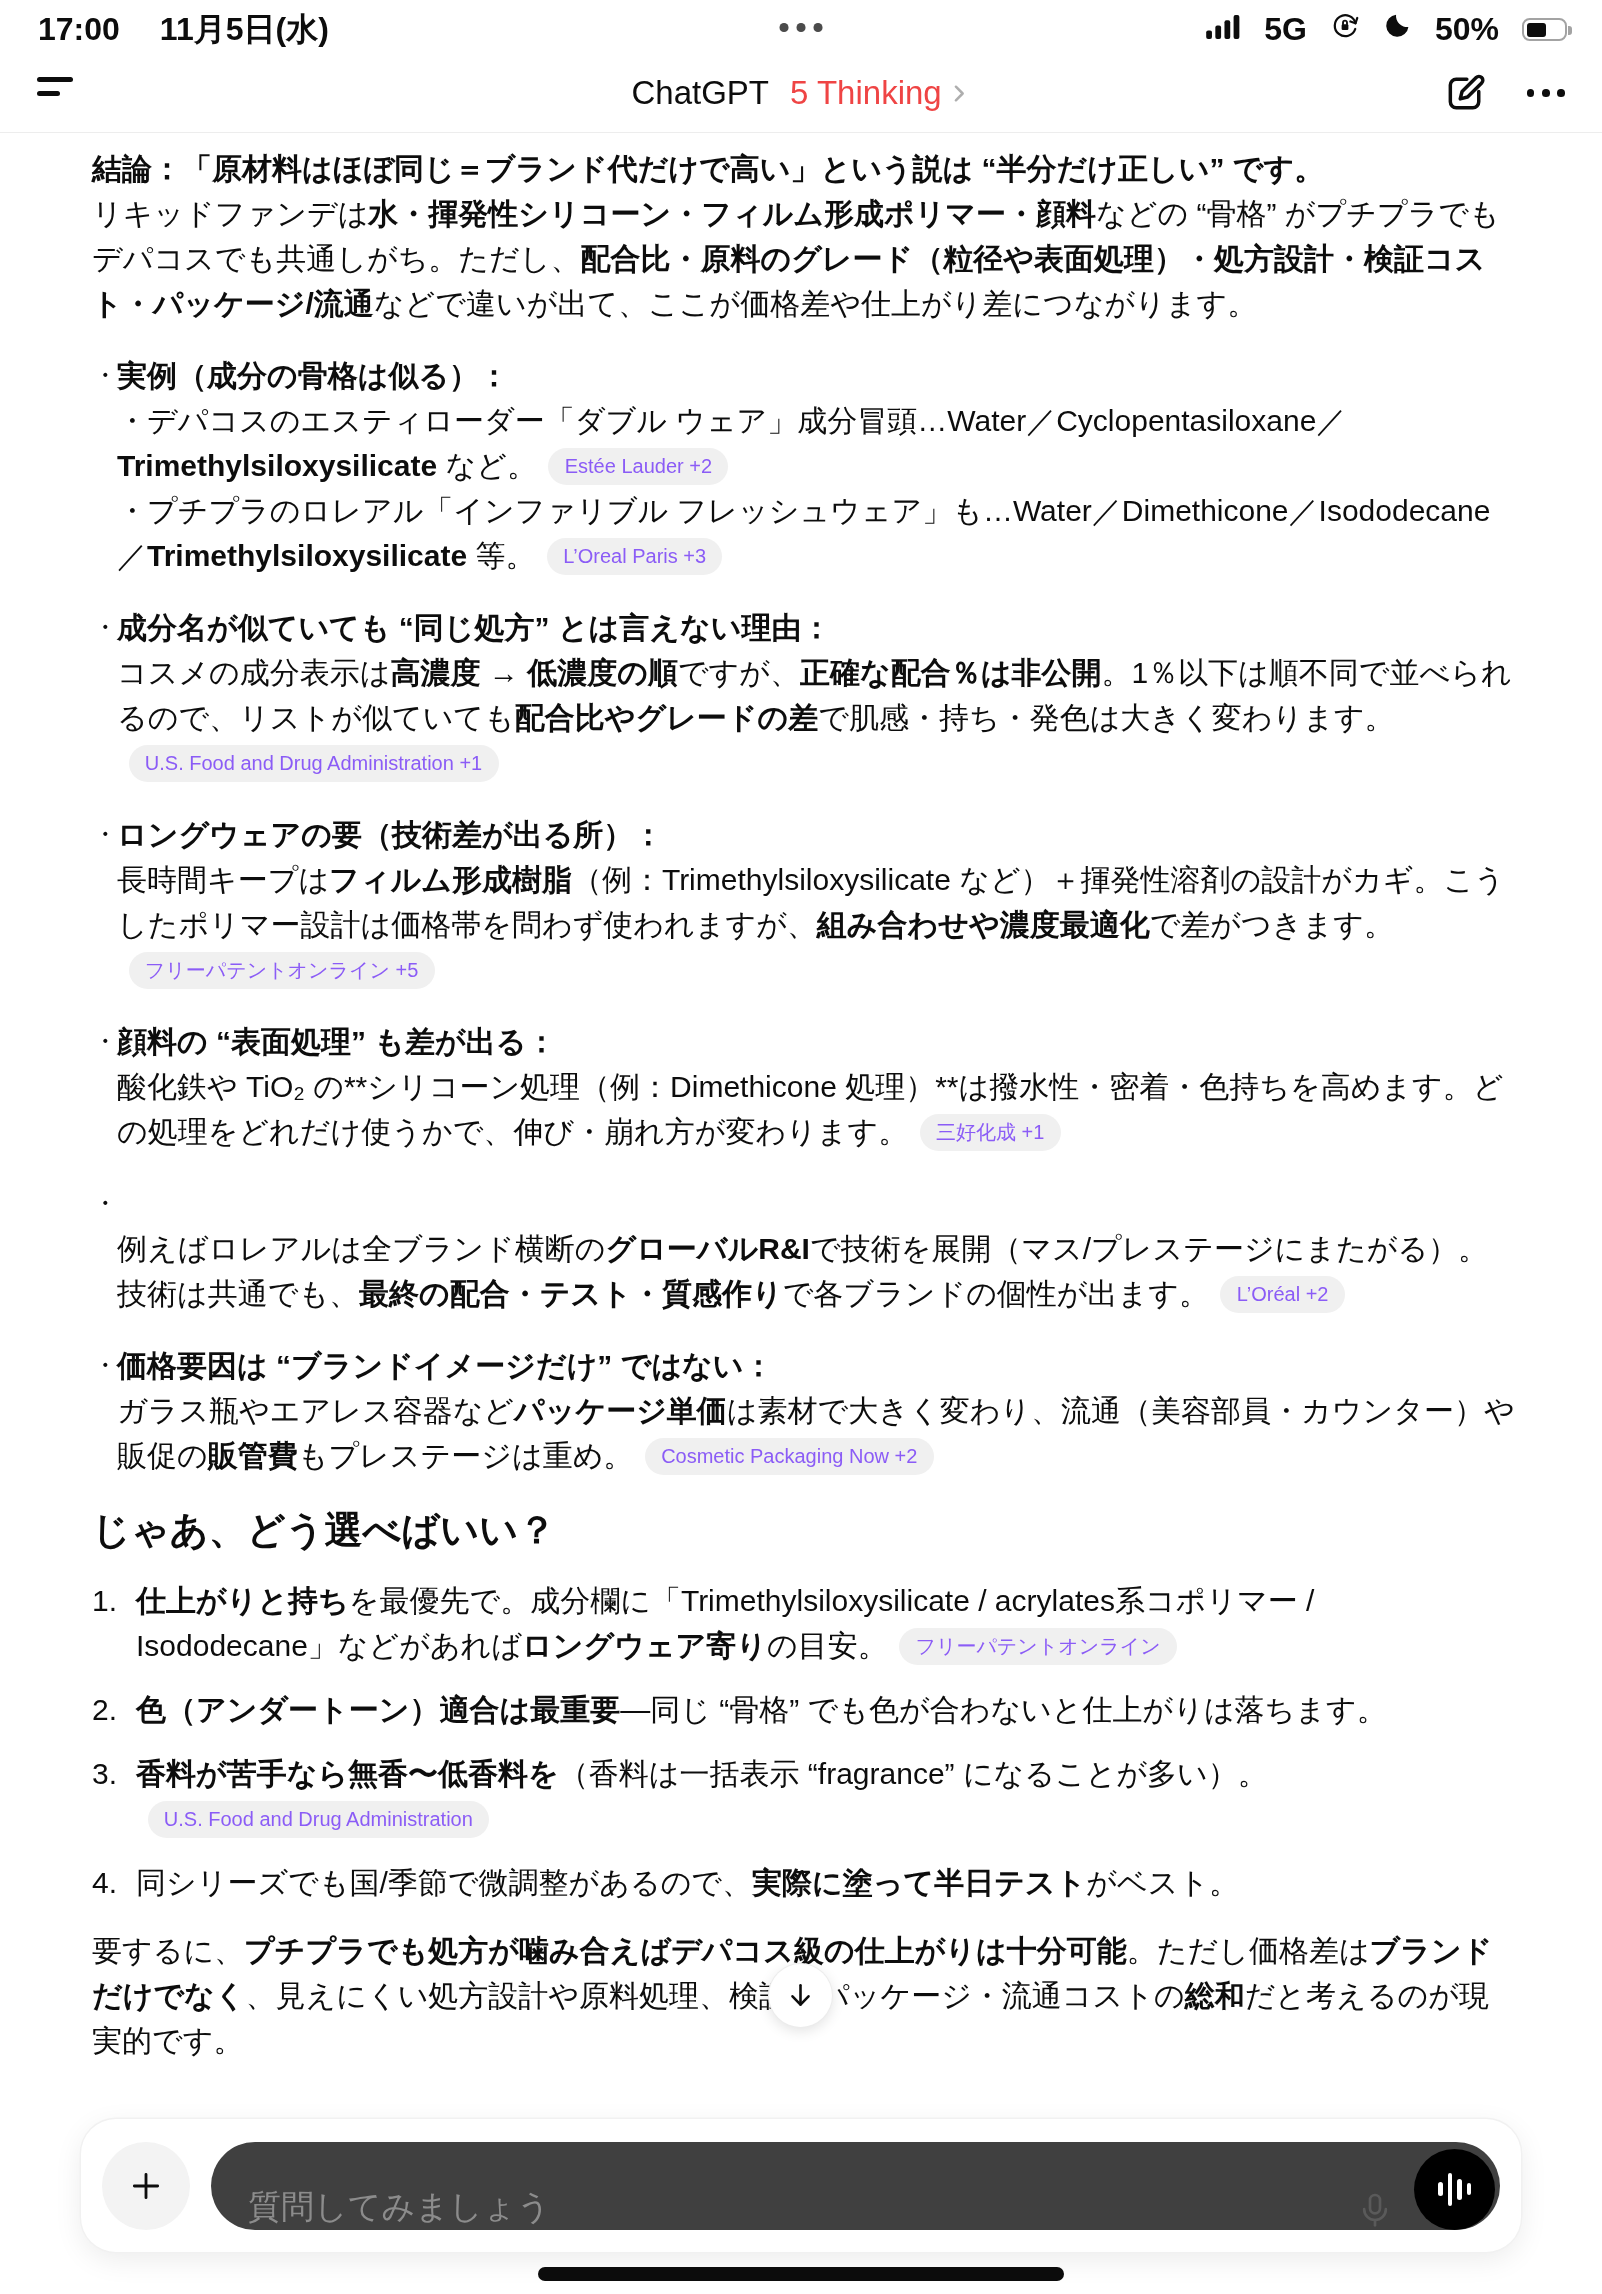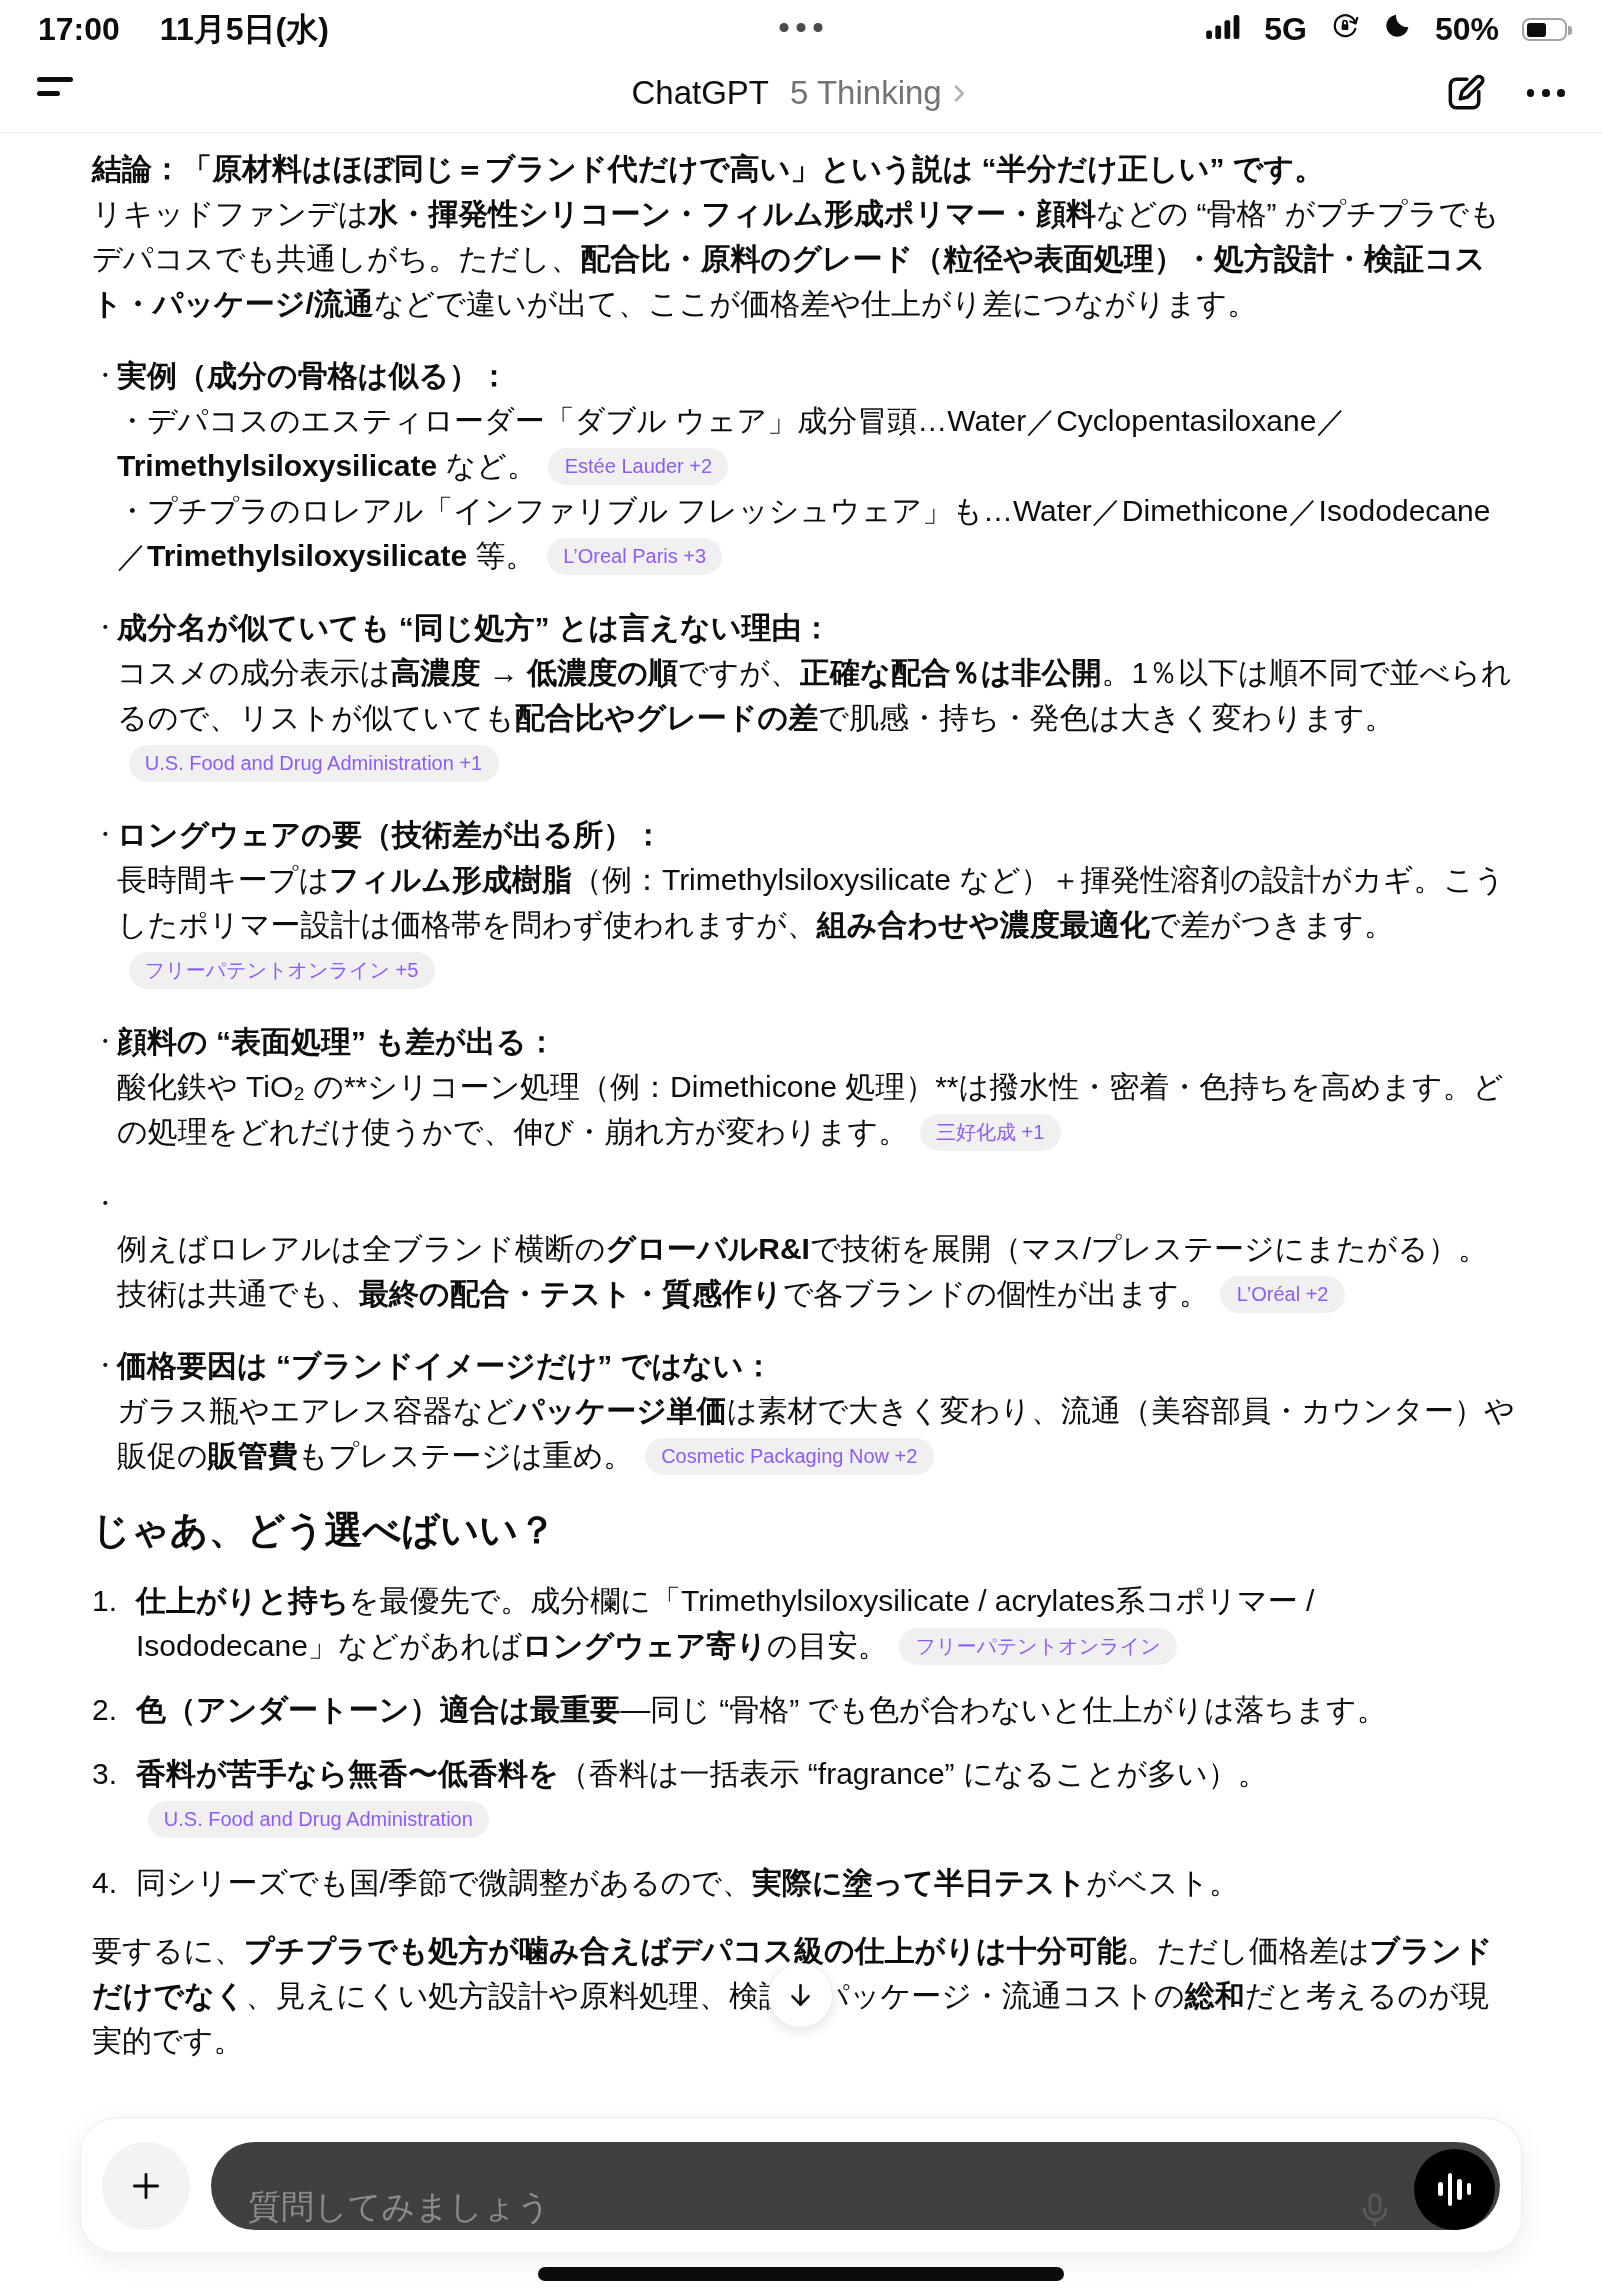--- a/index.html
+++ b/index.html
@@ -30,21 +30,21 @@
   
   .header{position:absolute;top:54px;left:0;right:0;height:79px;
     display:flex;align-items:center;justify-content:center;
     border-bottom:1px solid #ededed;box-sizing:border-box;}
   .menu-btn{position:absolute;left:37px;top:23px;width:42px;height:35px;cursor:pointer;}
   .menu-btn .b1,.menu-btn .b2{height:5.3px;border-radius:2.9px;background:#0d0d0d;}
   .menu-btn .b1{width:36px;margin-bottom:8.6px;}
   .menu-btn .b2{width:23px;}
   .title{display:flex;align-items:center;font-size:33px;}
   .title .app{font-weight:400;color:#0d0d0d;}
-  .title .model{font-weight:400;color:#737373;margin-left:21px;}
+  .title .model{font-weight:400;color:#ef4444;margin-left:21px;}
   .title .chev{margin-left:3.8px;display:flex;align-items:center;}
   .header-right{position:absolute;right:37px;display:flex;align-items:center;gap:40px;}
   .dots3{display:flex;gap:7.7px;}
   .dots3 i{width:7.7px;height:7.7px;border-radius:50%;background:#0d0d0d;}
 
   
   .content{position:absolute;top:146px;left:92px;right:85px;
     font-size:30px;line-height:45px;}
   b{font-weight:700;}
   .para{margin:0 0 27px 0;}

